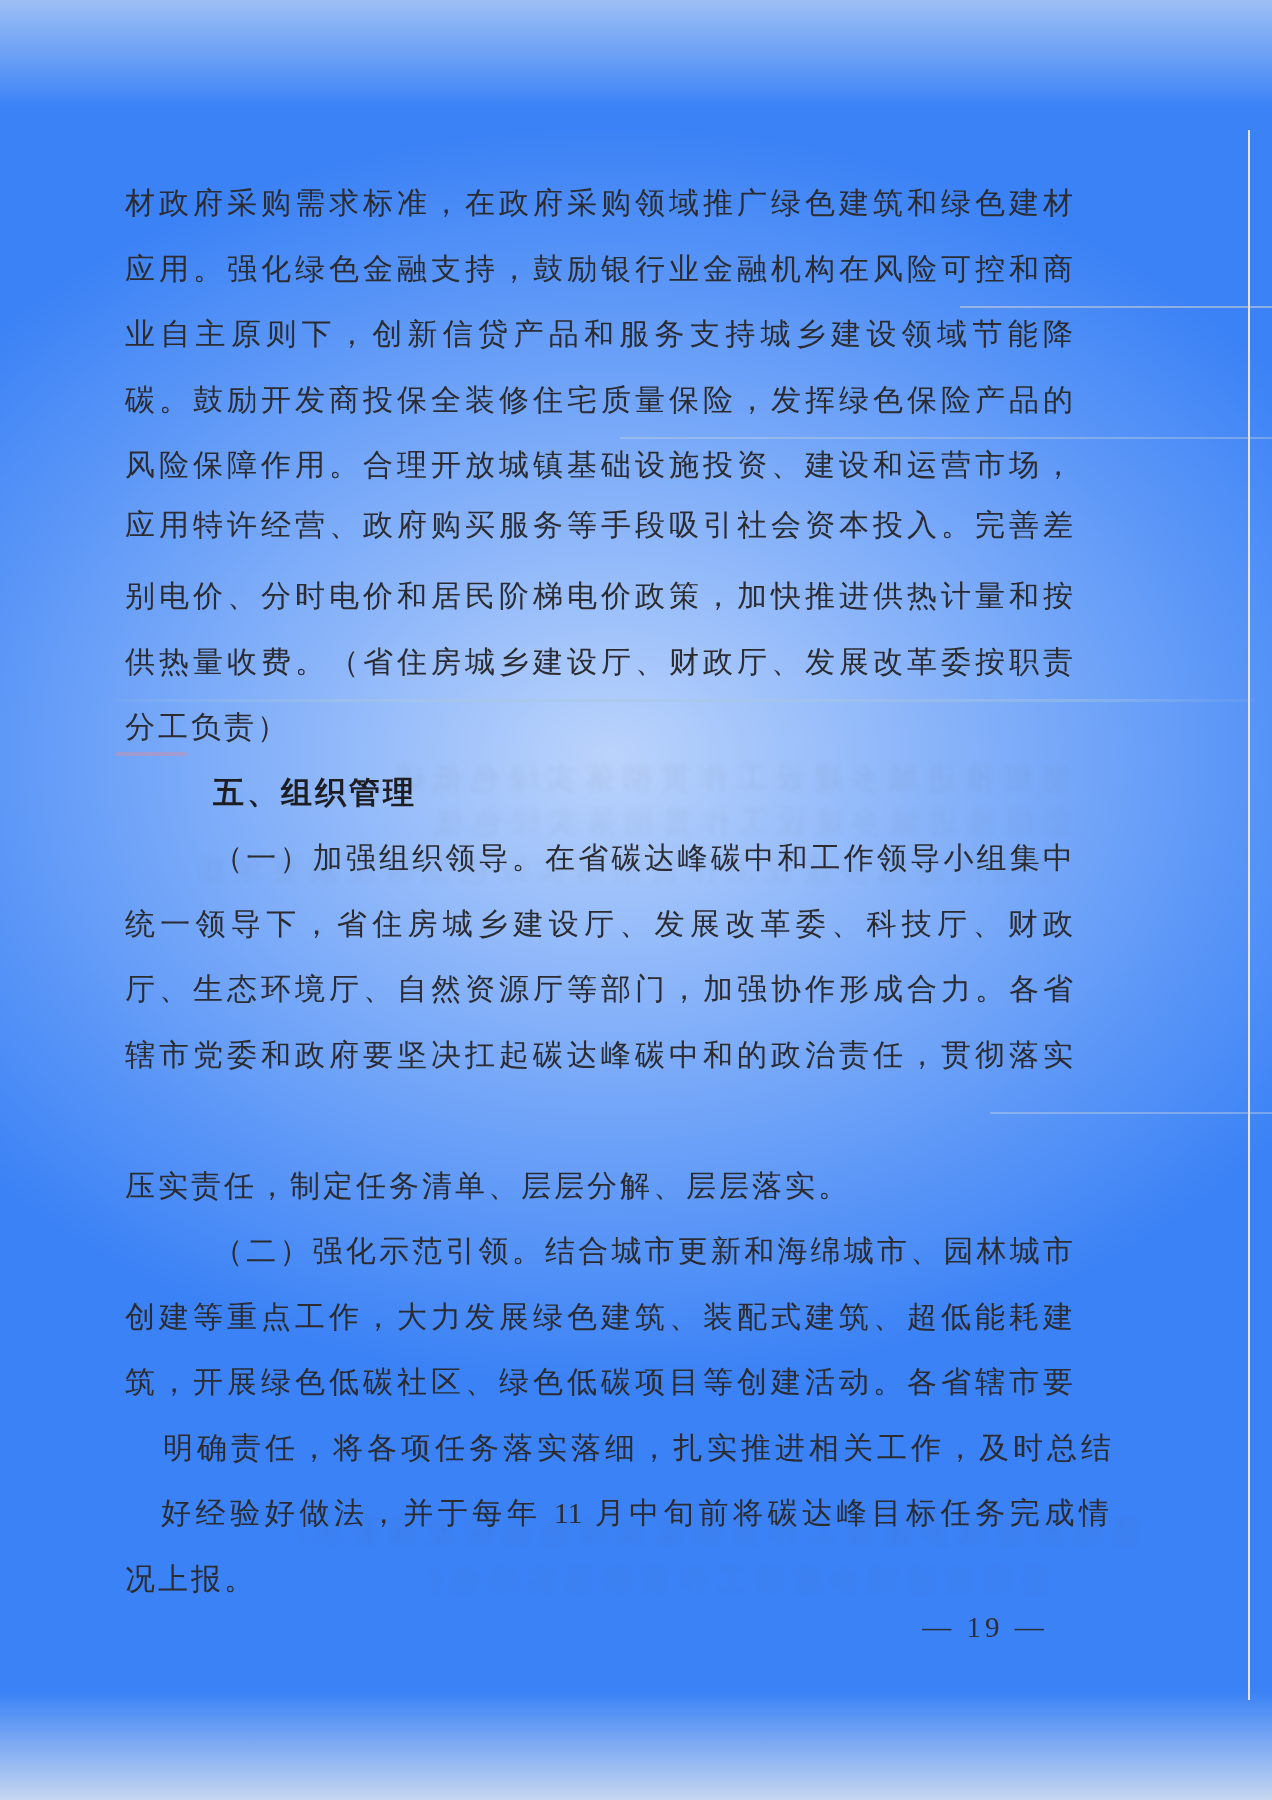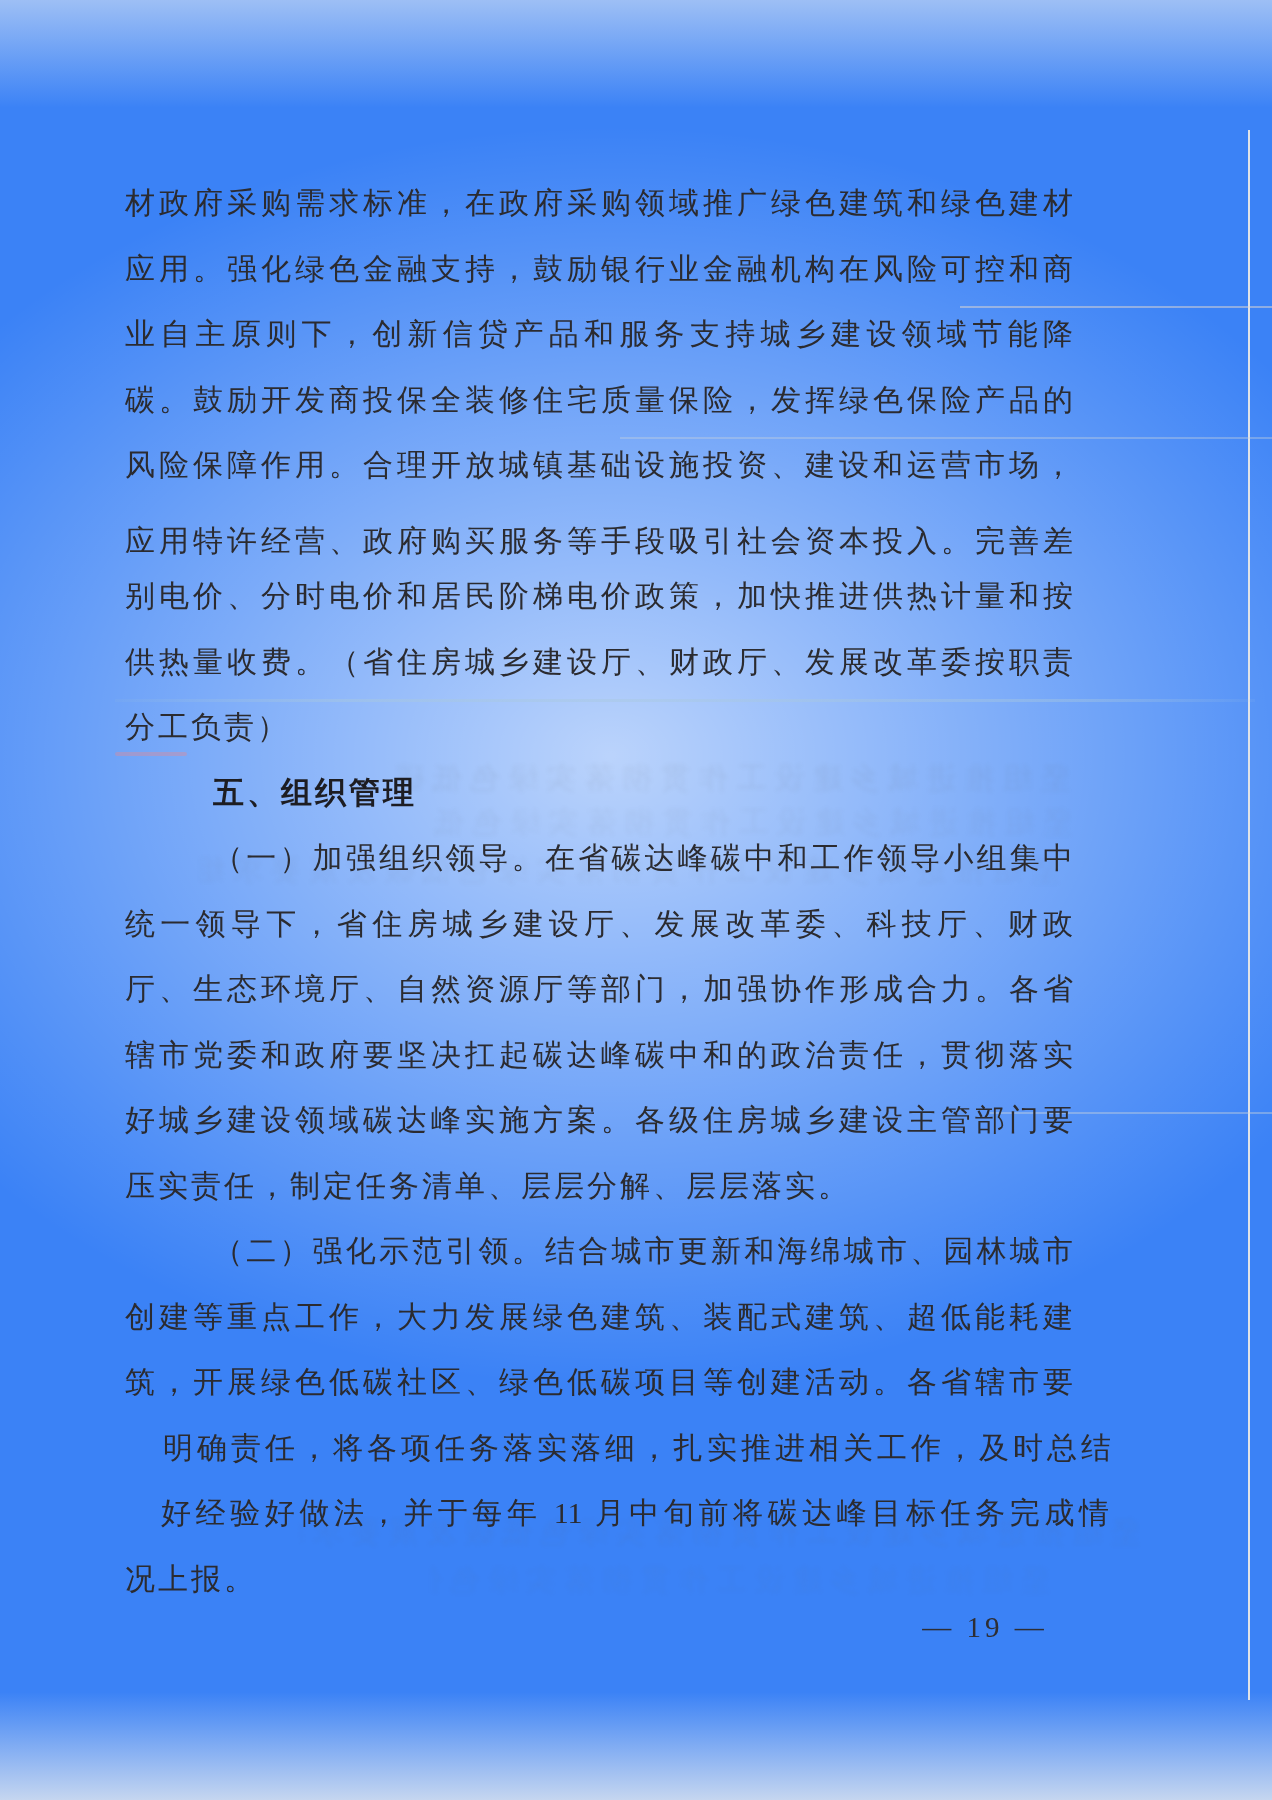--- a/index.html
+++ b/index.html
@@ -135,30 +135,29 @@
   <div class="bleed b3">坚组推进城乡建设工作贯彻落实绿色低碳发展要求组织管理加强领导</div>
   <div class="bleed b4">坚组推进城乡建设工作贯彻落实绿色低碳发展要求组织管理加强领导</div>
   <div class="bleed b5">坚组推进城乡建设工作贯彻落实绿色低碳发展要求组织管理加强领导</div>
 
   <div class="text-block" id="text-block">
       <div class="line justify" style="top: 170px;">材政府采购需求标准，在政府采购领域推广绿色建筑和绿色建材</div>
       <div class="line justify" style="top: 236px;">应用。强化绿色金融支持，鼓励银行业金融机构在风险可控和商</div>
       <div class="line justify" style="top: 301px;">业自主原则下，创新信贷产品和服务支持城乡建设领域节能降</div>
       <div class="line justify" style="top: 367px;">碳。鼓励开发商投保全装修住宅质量保险，发挥绿色保险产品的</div>
       <div class="line justify" style="top: 432px;">风险保障作用。合理开放城镇基础设施投资、建设和运营市场，</div>
-      <div class="line justify" style="top: 508px;">应用特许经营、政府购买服务等手段吸引社会资本投入。完善差</div>
+      <div class="line justify" style="top: 492px;">应用特许经营、政府购买服务等手段吸引社会资本投入。完善差</div>
       <div class="line justify" style="top: 563px;">别电价、分时电价和居民阶梯电价政策，加快推进供热计量和按</div>
       <div class="line justify" style="top: 629px;">供热量收费。（省住房城乡建设厅、财政厅、发展改革委按职责</div>
       <div class="line left" style="top: 694px;">分工负责）</div>
       <div class="line heading" style="top: 760px;">五、组织管理</div>
       <div class="line indent" style="top: 825px;">（一）加强组织领导。在省碳达峰碳中和工作领导小组集中</div>
       <div class="line justify" style="top: 891px;">统一领导下，省住房城乡建设厅、发展改革委、科技厅、财政</div>
       <div class="line justify" style="top: 956px;">厅、生态环境厅、自然资源厅等部门，加强协作形成合力。各省</div>
       <div class="line justify" style="top: 1022px;">辖市党委和政府要坚决扛起碳达峰碳中和的政治责任，贯彻落实</div>
-      <div class="line justify" style="top: 1087px;">好城乡建设领域碳达峰实施方案。各级住房城乡建设主管部门要</div>
       <div class="line left" style="top: 1153px;">压实责任，制定任务清单、层层分解、层层落实。</div>
       <div class="line indent" style="top: 1218px;">（二）强化示范引领。结合城市更新和海绵城市、园林城市</div>
       <div class="line justify" style="top: 1284px;">创建等重点工作，大力发展绿色建筑、装配式建筑、超低能耗建</div>
       <div class="line justify" style="top: 1349px;">筑，开展绿色低碳社区、绿色低碳项目等创建活动。各省辖市要</div>
       <div class="line justify" style="top: 1415px; margin-left: 38px;">明确责任，将各项任务落实落细，扎实推进相关工作，及时总结</div>
       <div class="line justify" style="top: 1480px; margin-left: 36px;">好经验好做法，并于每年 11 月中旬前将碳达峰目标任务完成情</div>
       <div class="line left" style="top: 1546px;">况上报。</div>
     </div>
 
   <div class="page-number">— 19 —</div>

